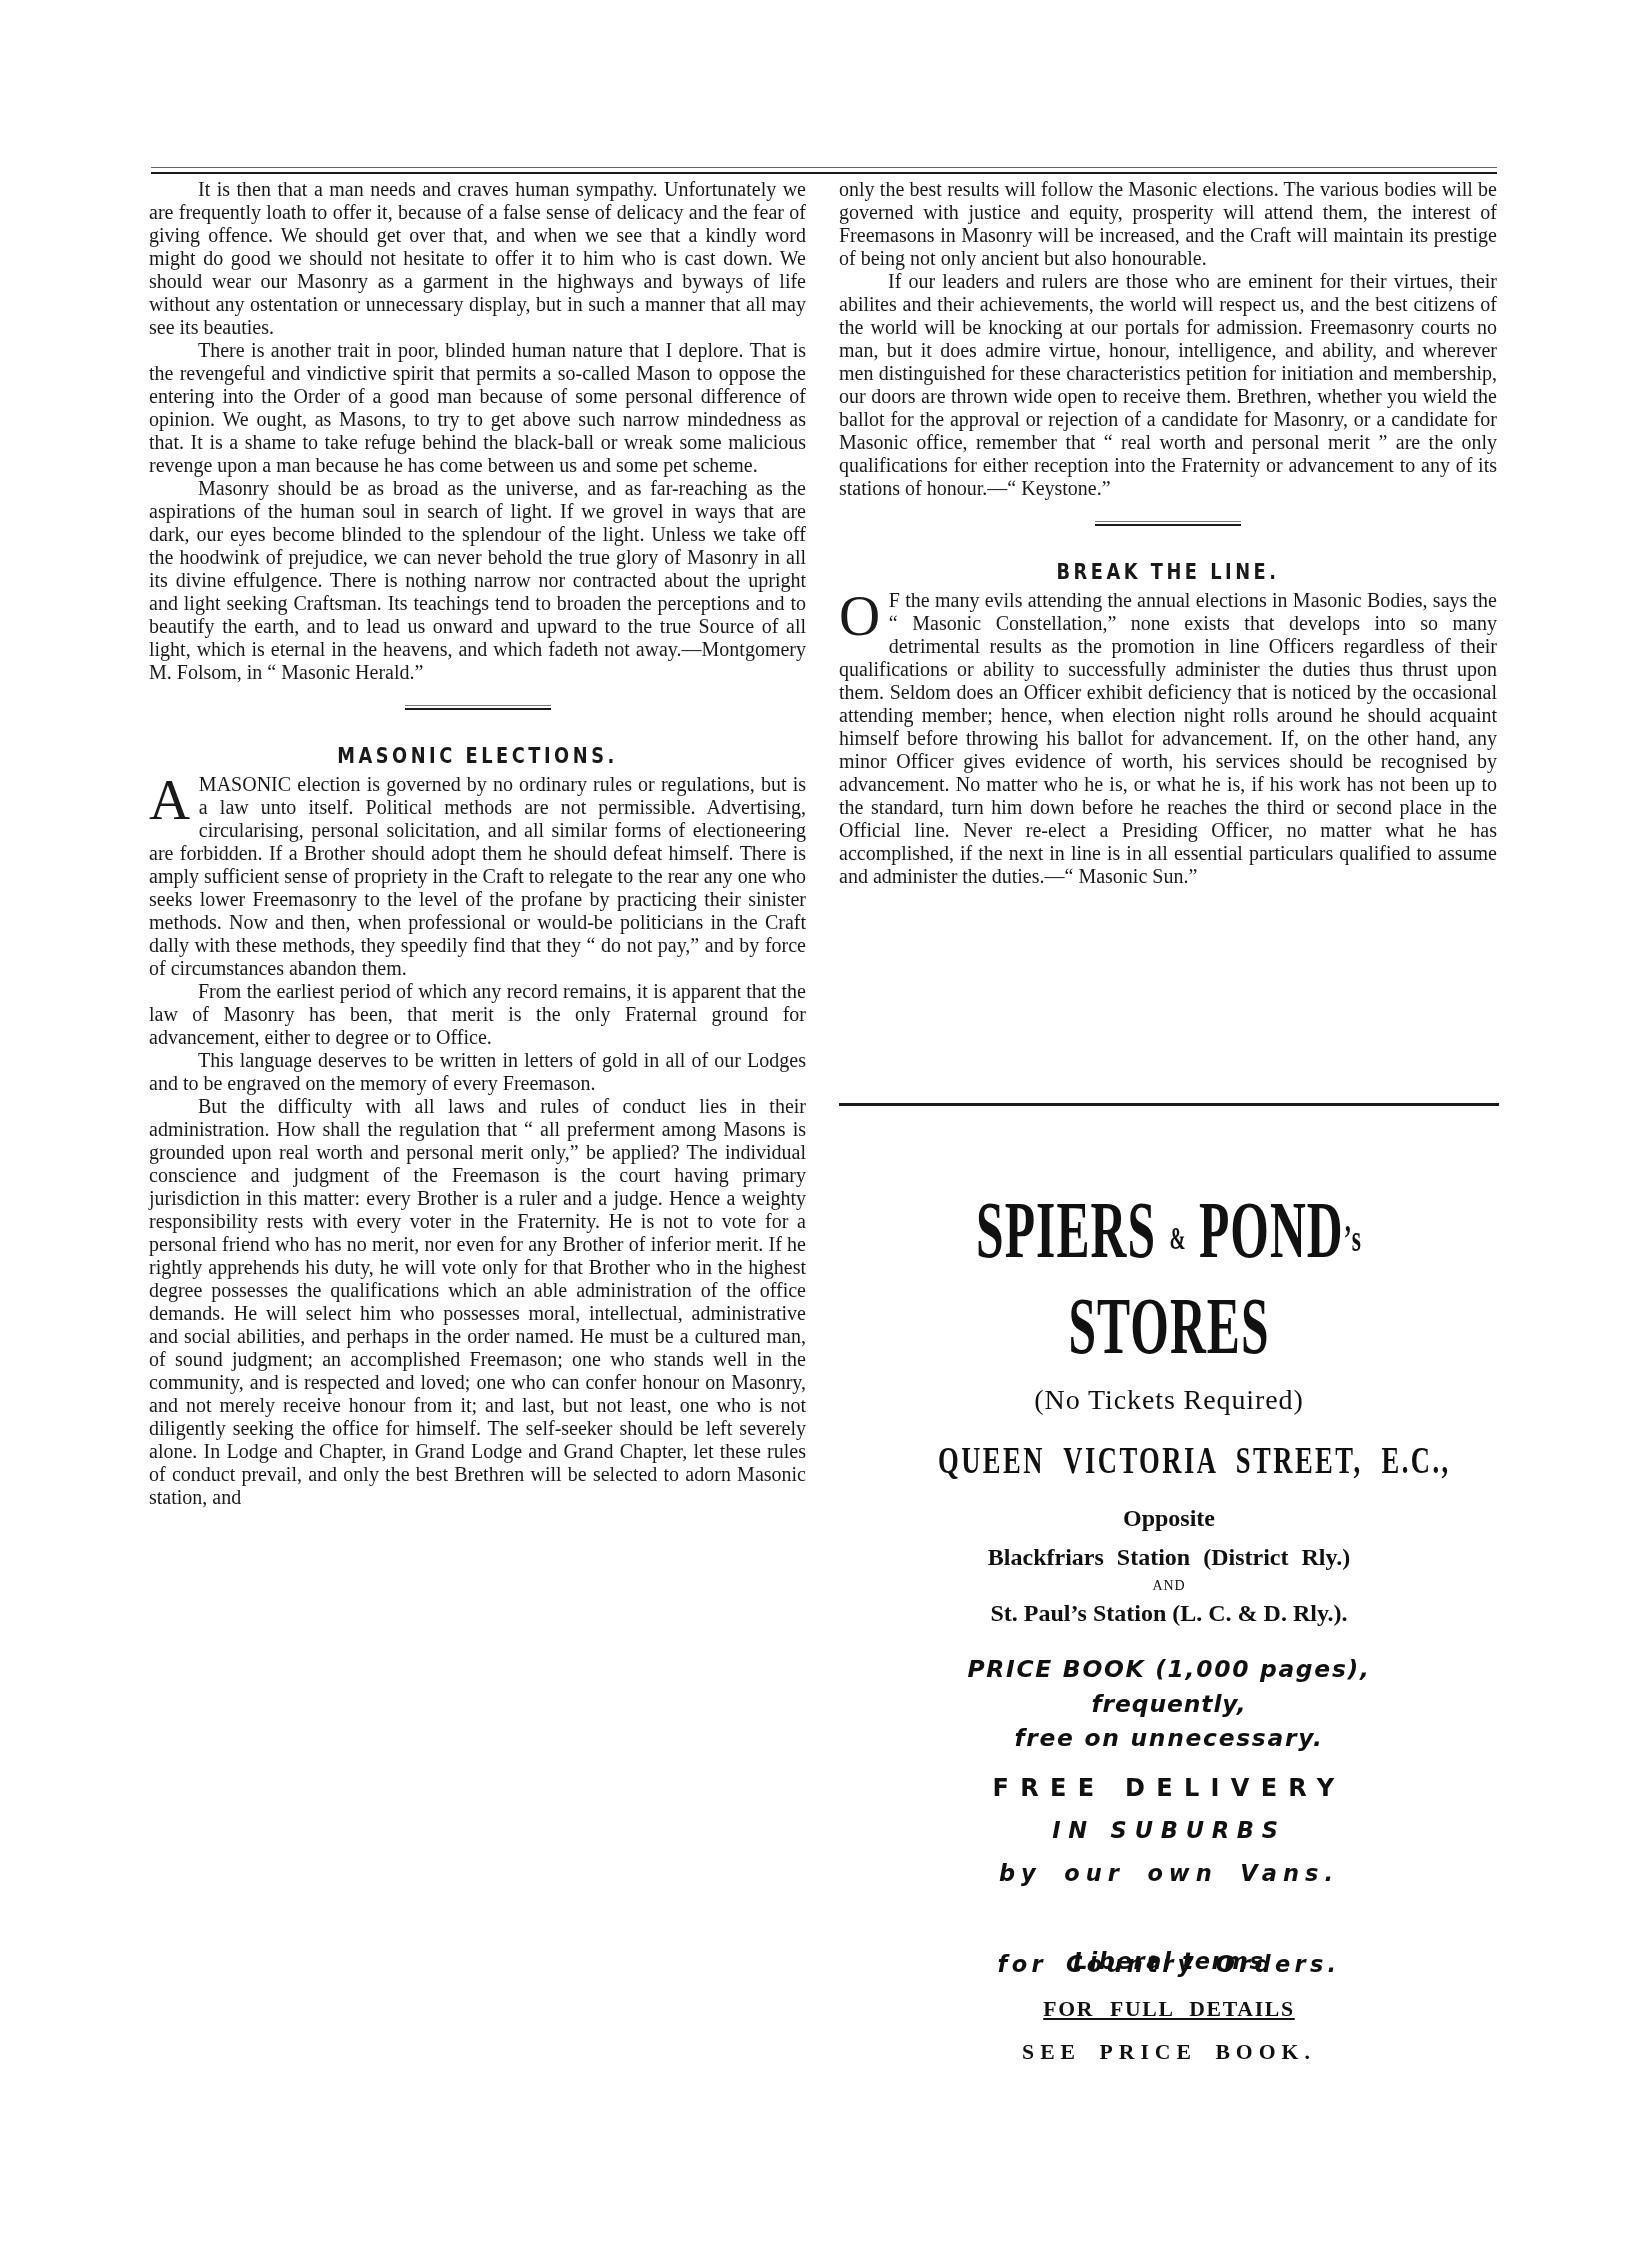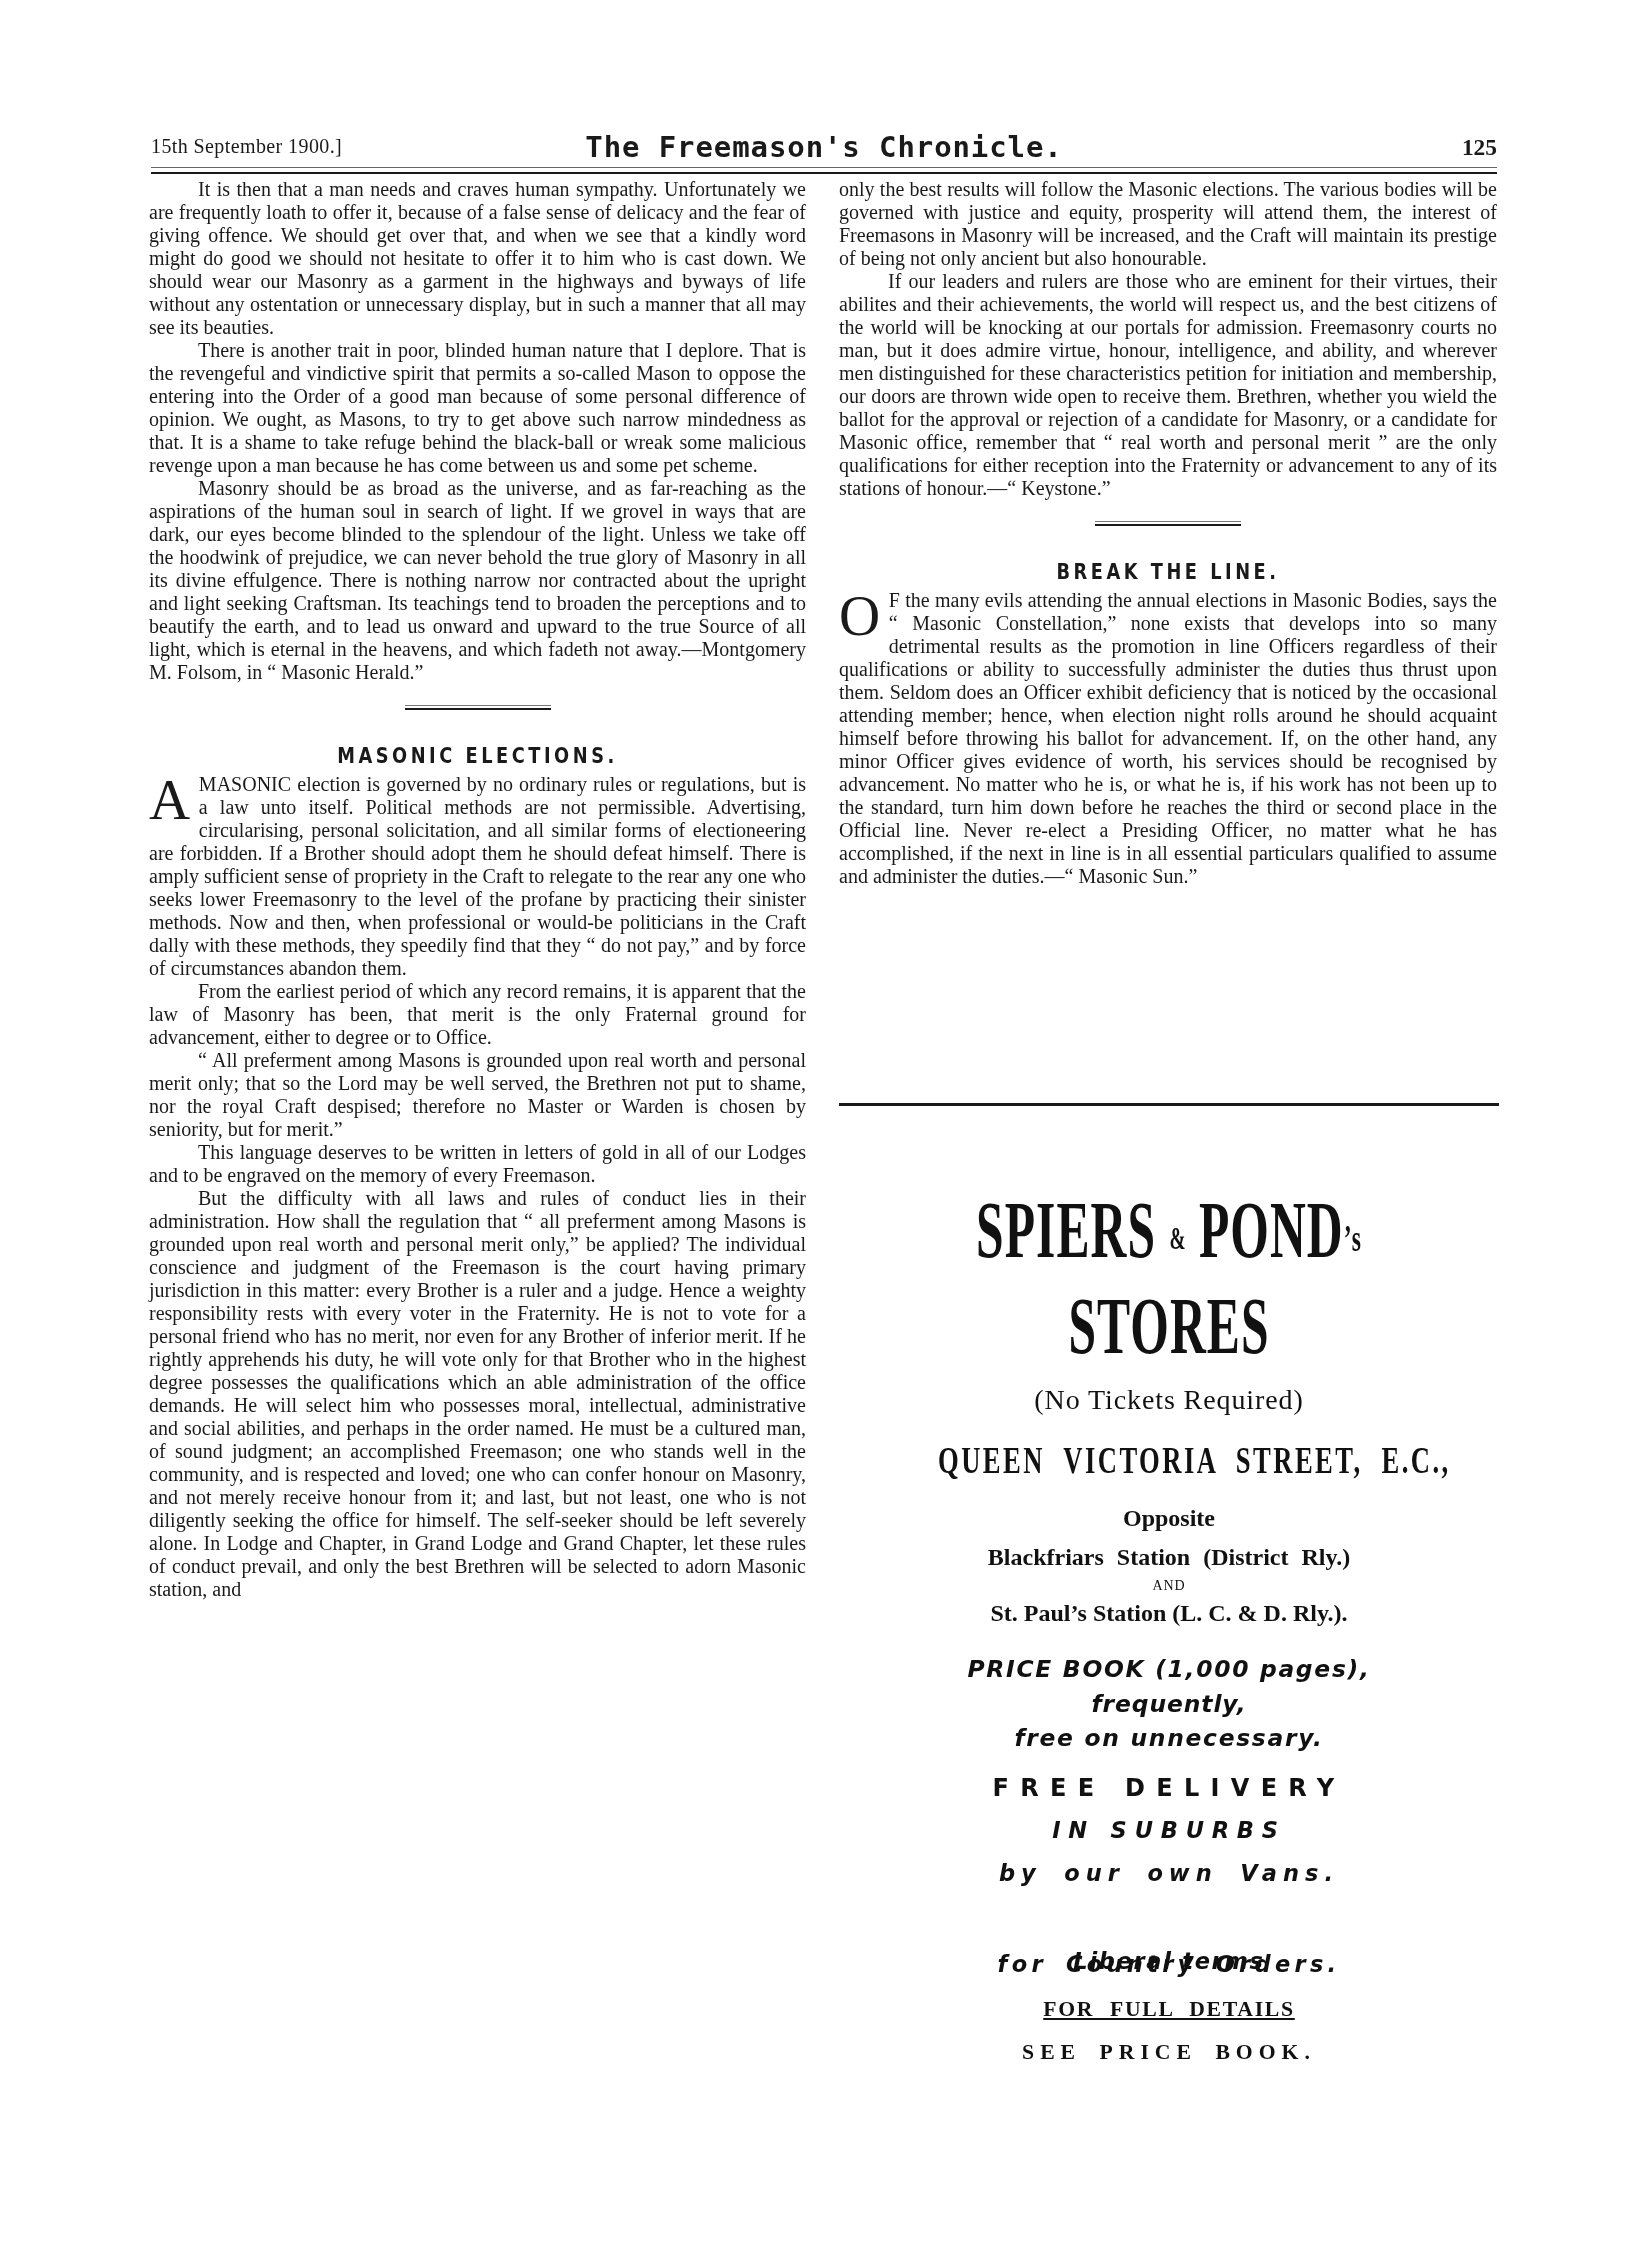--- a/index.html
+++ b/index.html
@@ -52,42 +52,36 @@
   .ad-liberal { top: 790px; font-family: "DejaVu Sans", sans-serif; font-weight: bold; font-style: italic; font-size: 22.5px; line-height: 29.5px; letter-spacing: 1.7px; margin-top: 39px; }
   .ad-country { top: 832px; font-family: "DejaVu Sans", sans-serif; font-weight: bold; font-style: italic; font-size: 22.5px; line-height: 29.5px; letter-spacing: 4.3px; word-spacing: 7px; }
   .ad-details { top: 877px; font-family: "Liberation Serif", serif; font-weight: bold; font-size: 21.7px; line-height: 28px; letter-spacing: 1.7px; word-spacing: 8.7px; text-decoration: underline; }
   .ad-see { top: 920px; font-family: "Liberation Serif", serif; font-weight: bold; font-size: 21.7px; line-height: 28px; letter-spacing: 6px; word-spacing: 7px; }
 </style>
 </head>
 <body>
 
 <div class="page">
 
-  <div class="running-head">
-    <span class="rh-date">15th September 1900.]</span>
-    <div class="rh-title">The Freemason's Chronicle.</div>
-    <span class="rh-page">125</span>
-  </div>
   <div class="head-rule-thin"></div>
   <div class="head-rule"></div>
 
   <div class="col col-left">
     <p class="indent">It is then that a man needs and craves human sympathy. Unfortunately we are frequently loath to offer it, because of a false sense of delicacy and the fear of giving offence. We should get over that, and when we see that a kindly word might do good we should not hesitate to offer it to him who is cast down. We should wear our Masonry as a garment in the highways and byways of life without any ostentation or unnecessary display, but in such a manner that all may see its beauties.</p>
     <p class="indent">There is another trait in poor, blinded human nature that I deplore. That is the revengeful and vindictive spirit that permits a so-called Mason to oppose the entering into the Order of a good man because of some personal difference of opinion. We ought, as Masons, to try to get above such narrow mindedness as that. It is a shame to take refuge behind the black-ball or wreak some malicious revenge upon a man because he has come between us and some pet scheme.</p>
     <p class="indent">Masonry should be as broad as the universe, and as far-reaching as the aspirations of the human soul in search of light. If we grovel in ways that are dark, our eyes become blinded to the splendour of the light. Unless we take off the hoodwink of prejudice, we can never behold the true glory of Masonry in all its divine effulgence. There is nothing narrow nor contracted about the upright and light seeking Craftsman. Its teachings tend to broaden the perceptions and to beautify the earth, and to lead us onward and upward to the true Source of all light, which is eternal in the heavens, and which fadeth not away.—Montgomery M. Folsom, in “ Masonic Herald.”</p>
 
     <div class="short-rule"></div>
 
     <div class="section-title">MASONIC ELECTIONS.</div>
 
     <p class="dropcap-para">
       <span class="dropcap">A</span><span>MASONIC election is governed by no ordinary rules or regulations, but is a law unto itself. Political methods are not permissible. Advertising, circularising, personal solicitation, and all similar forms of electioneering are forbidden. If a Brother should adopt them he should defeat himself. There is amply sufficient sense of propriety in the Craft to relegate to the rear any one who seeks lower Freemasonry to the level of the profane by practicing their sinister methods. Now and then, when professional or would-be politicians in the Craft dally with these methods, they speedily find that they “ do not pay,” and by force of circumstances abandon them.</span>
     </p>
     <p class="indent">From the earliest period of which any record remains, it is apparent that the law of Masonry has been, that merit is the only Fraternal ground for advancement, either to degree or to Office.</p>
-    <p class="indent">“ All preferment among Masons is grounded upon real worth and personal merit only; that so the Lord may be well served, the Brethren not put to shame, nor the royal Craft despised; therefore no Master or Warden is chosen by seniority, but for merit.”</p>
     <p class="indent">This language deserves to be written in letters of gold in all of our Lodges and to be engraved on the memory of every Freemason.</p>
     <p class="indent">But the difficulty with all laws and rules of conduct lies in their administration. How shall the regulation that “ all preferment among Masons is grounded upon real worth and personal merit only,” be applied? The individual conscience and judgment of the Freemason is the court having primary jurisdiction in this matter: every Brother is a ruler and a judge. Hence a weighty responsibility rests with every voter in the Fraternity. He is not to vote for a personal friend who has no merit, nor even for any Brother of inferior merit. If he rightly apprehends his duty, he will vote only for that Brother who in the highest degree possesses the qualifications which an able administration of the office demands. He will select him who possesses moral, intellectual, administrative and social abilities, and perhaps in the order named. He must be a cultured man, of sound judgment; an accomplished Freemason; one who stands well in the community, and is respected and loved; one who can confer honour on Masonry, and not merely receive honour from it; and last, but not least, one who is not diligently seeking the office for himself. The self-seeker should be left severely alone. In Lodge and Chapter, in Grand Lodge and Grand Chapter, let these rules of conduct prevail, and only the best Brethren will be selected to adorn Masonic station, and</p>
   </div>
 
   <div class="col col-right">
     <p>only the best results will follow the Masonic elections. The various bodies will be governed with justice and equity, prosperity will attend them, the interest of Freemasons in Masonry will be increased, and the Craft will maintain its prestige of being not only ancient but also honourable.</p>
     <p class="indent">If our leaders and rulers are those who are eminent for their virtues, their abilites and their achievements, the world will respect us, and the best citizens of the world will be knocking at our portals for admission. Freemasonry courts no man, but it does admire virtue, honour, intelligence, and ability, and wherever men distinguished for these characteristics petition for initiation and membership, our doors are thrown wide open to receive them. Brethren, whether you wield the ballot for the approval or rejection of a candidate for Masonry, or a candidate for Masonic office, remember that “ real worth and personal merit ” are the only qualifications for either reception into the Fraternity or advancement to any of its stations of honour.—“ Keystone.”</p>
 
     <div class="short-rule"></div>
 

